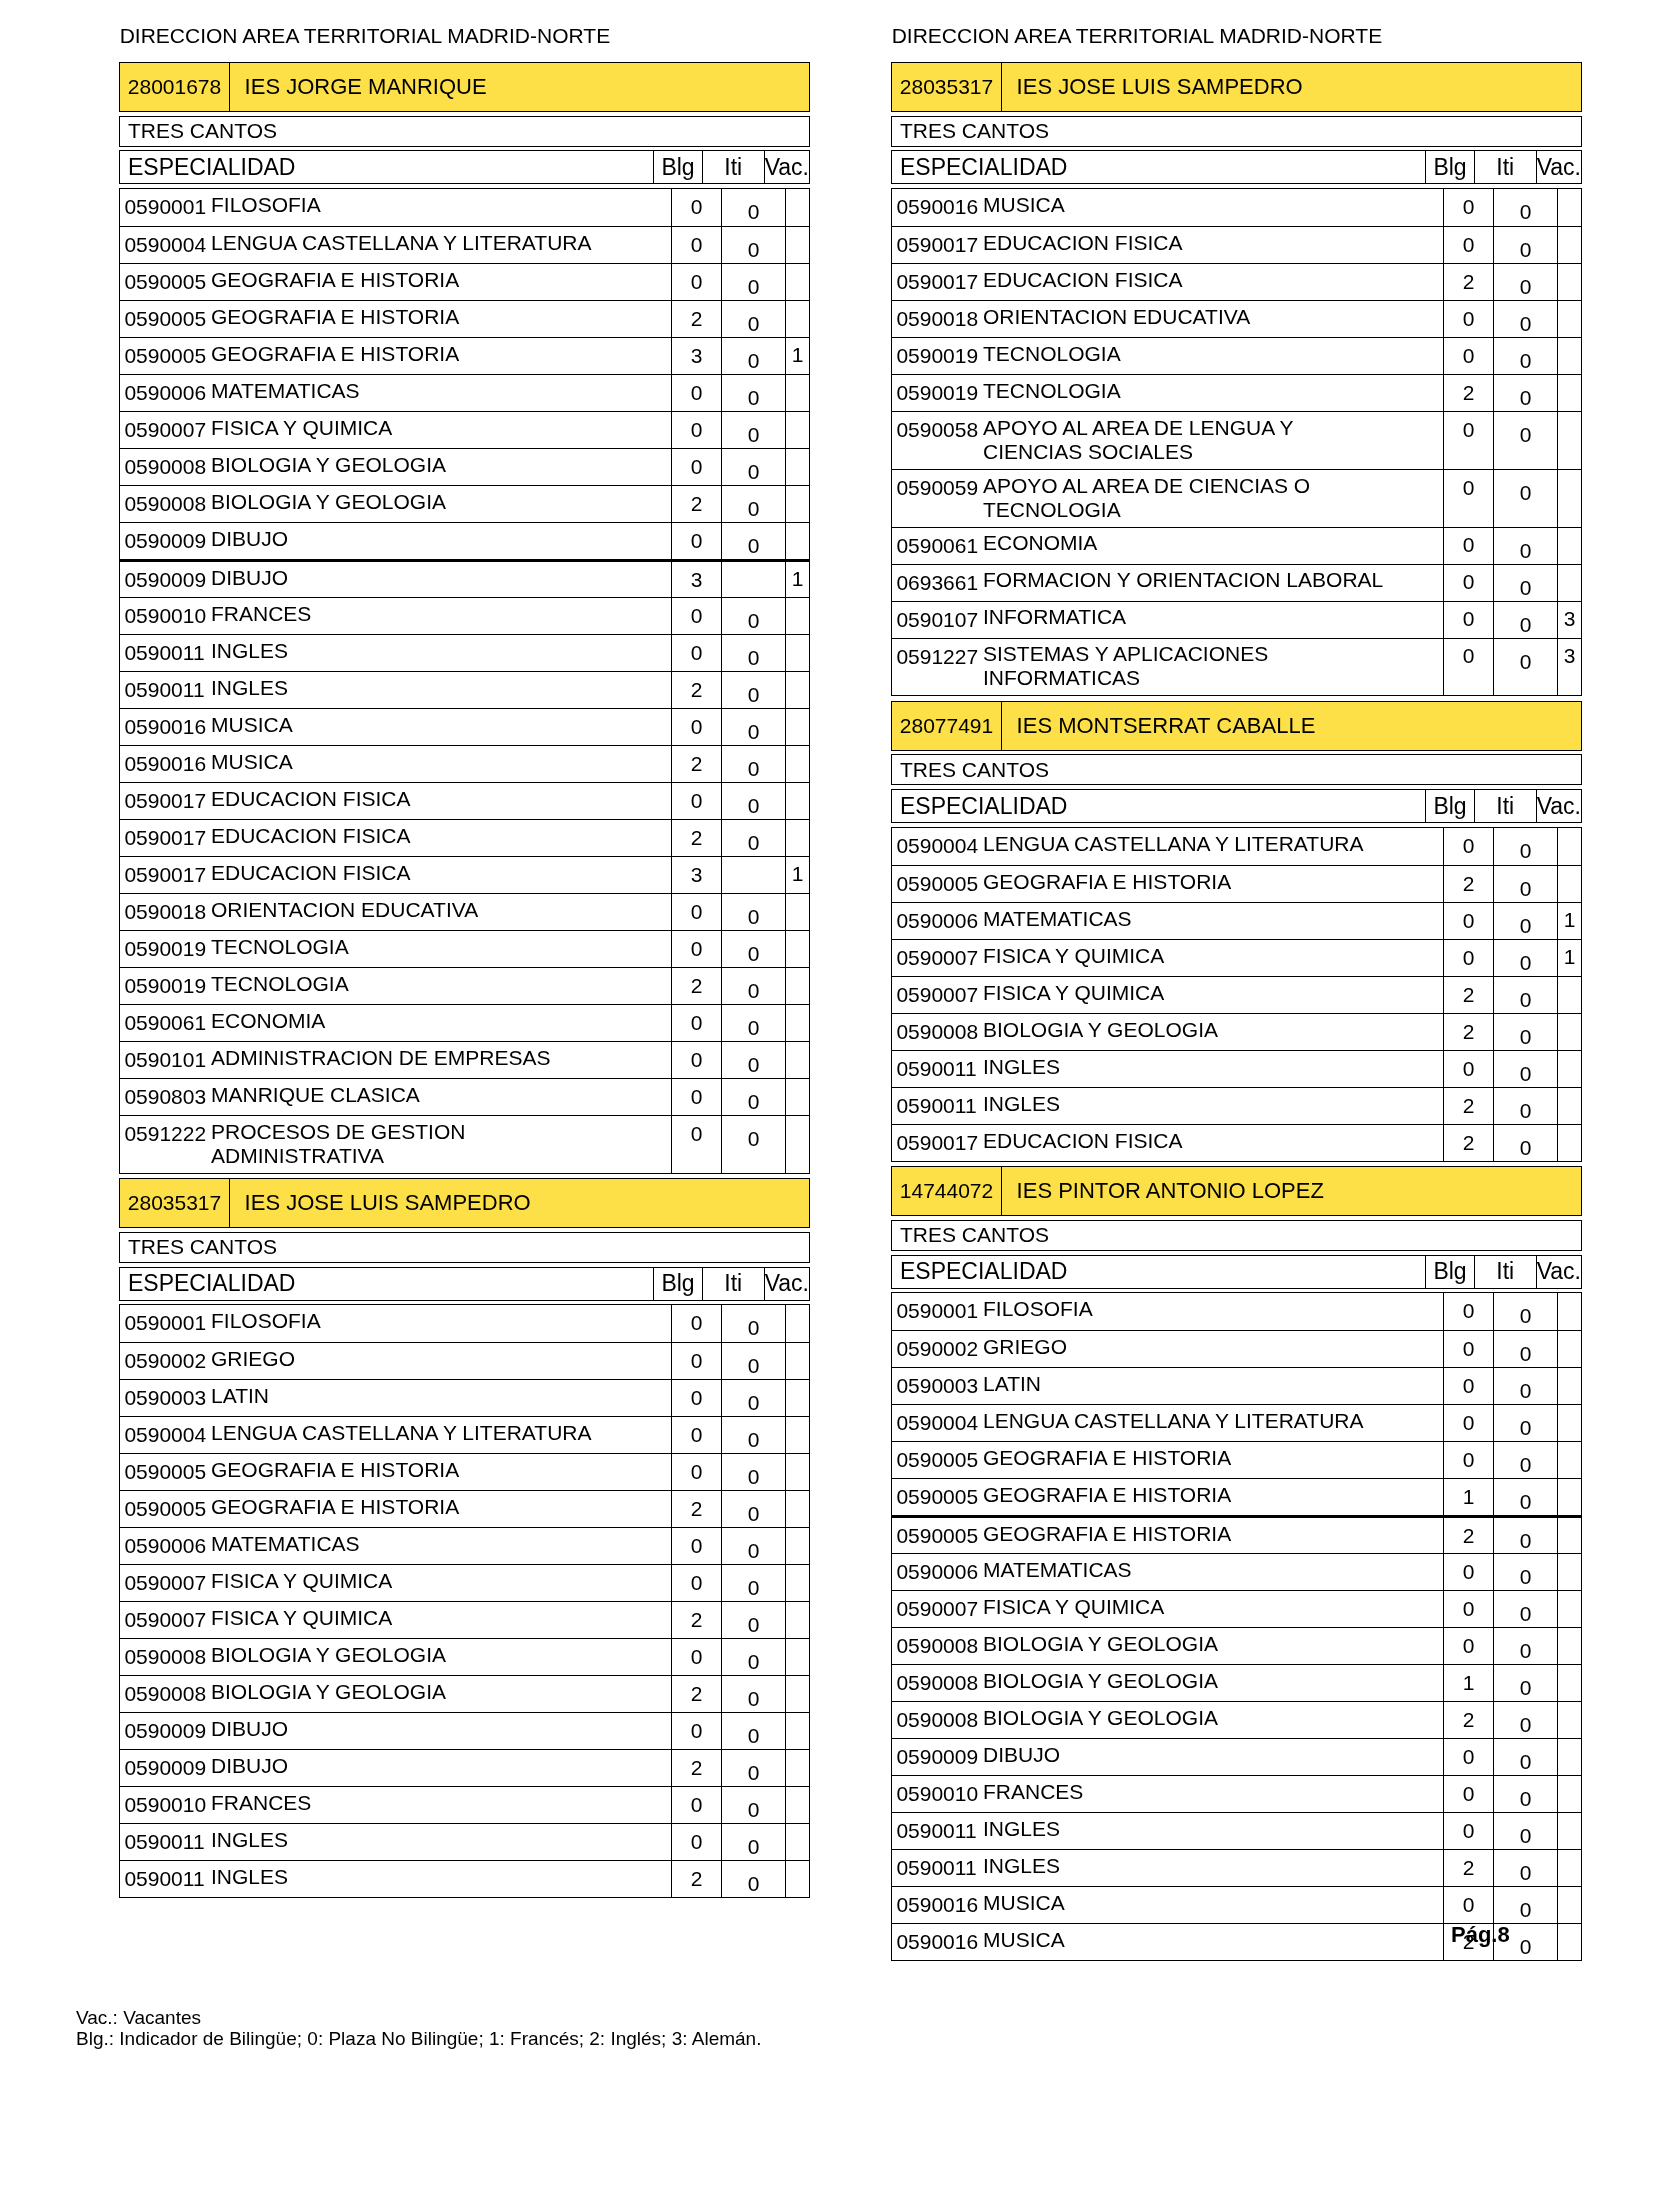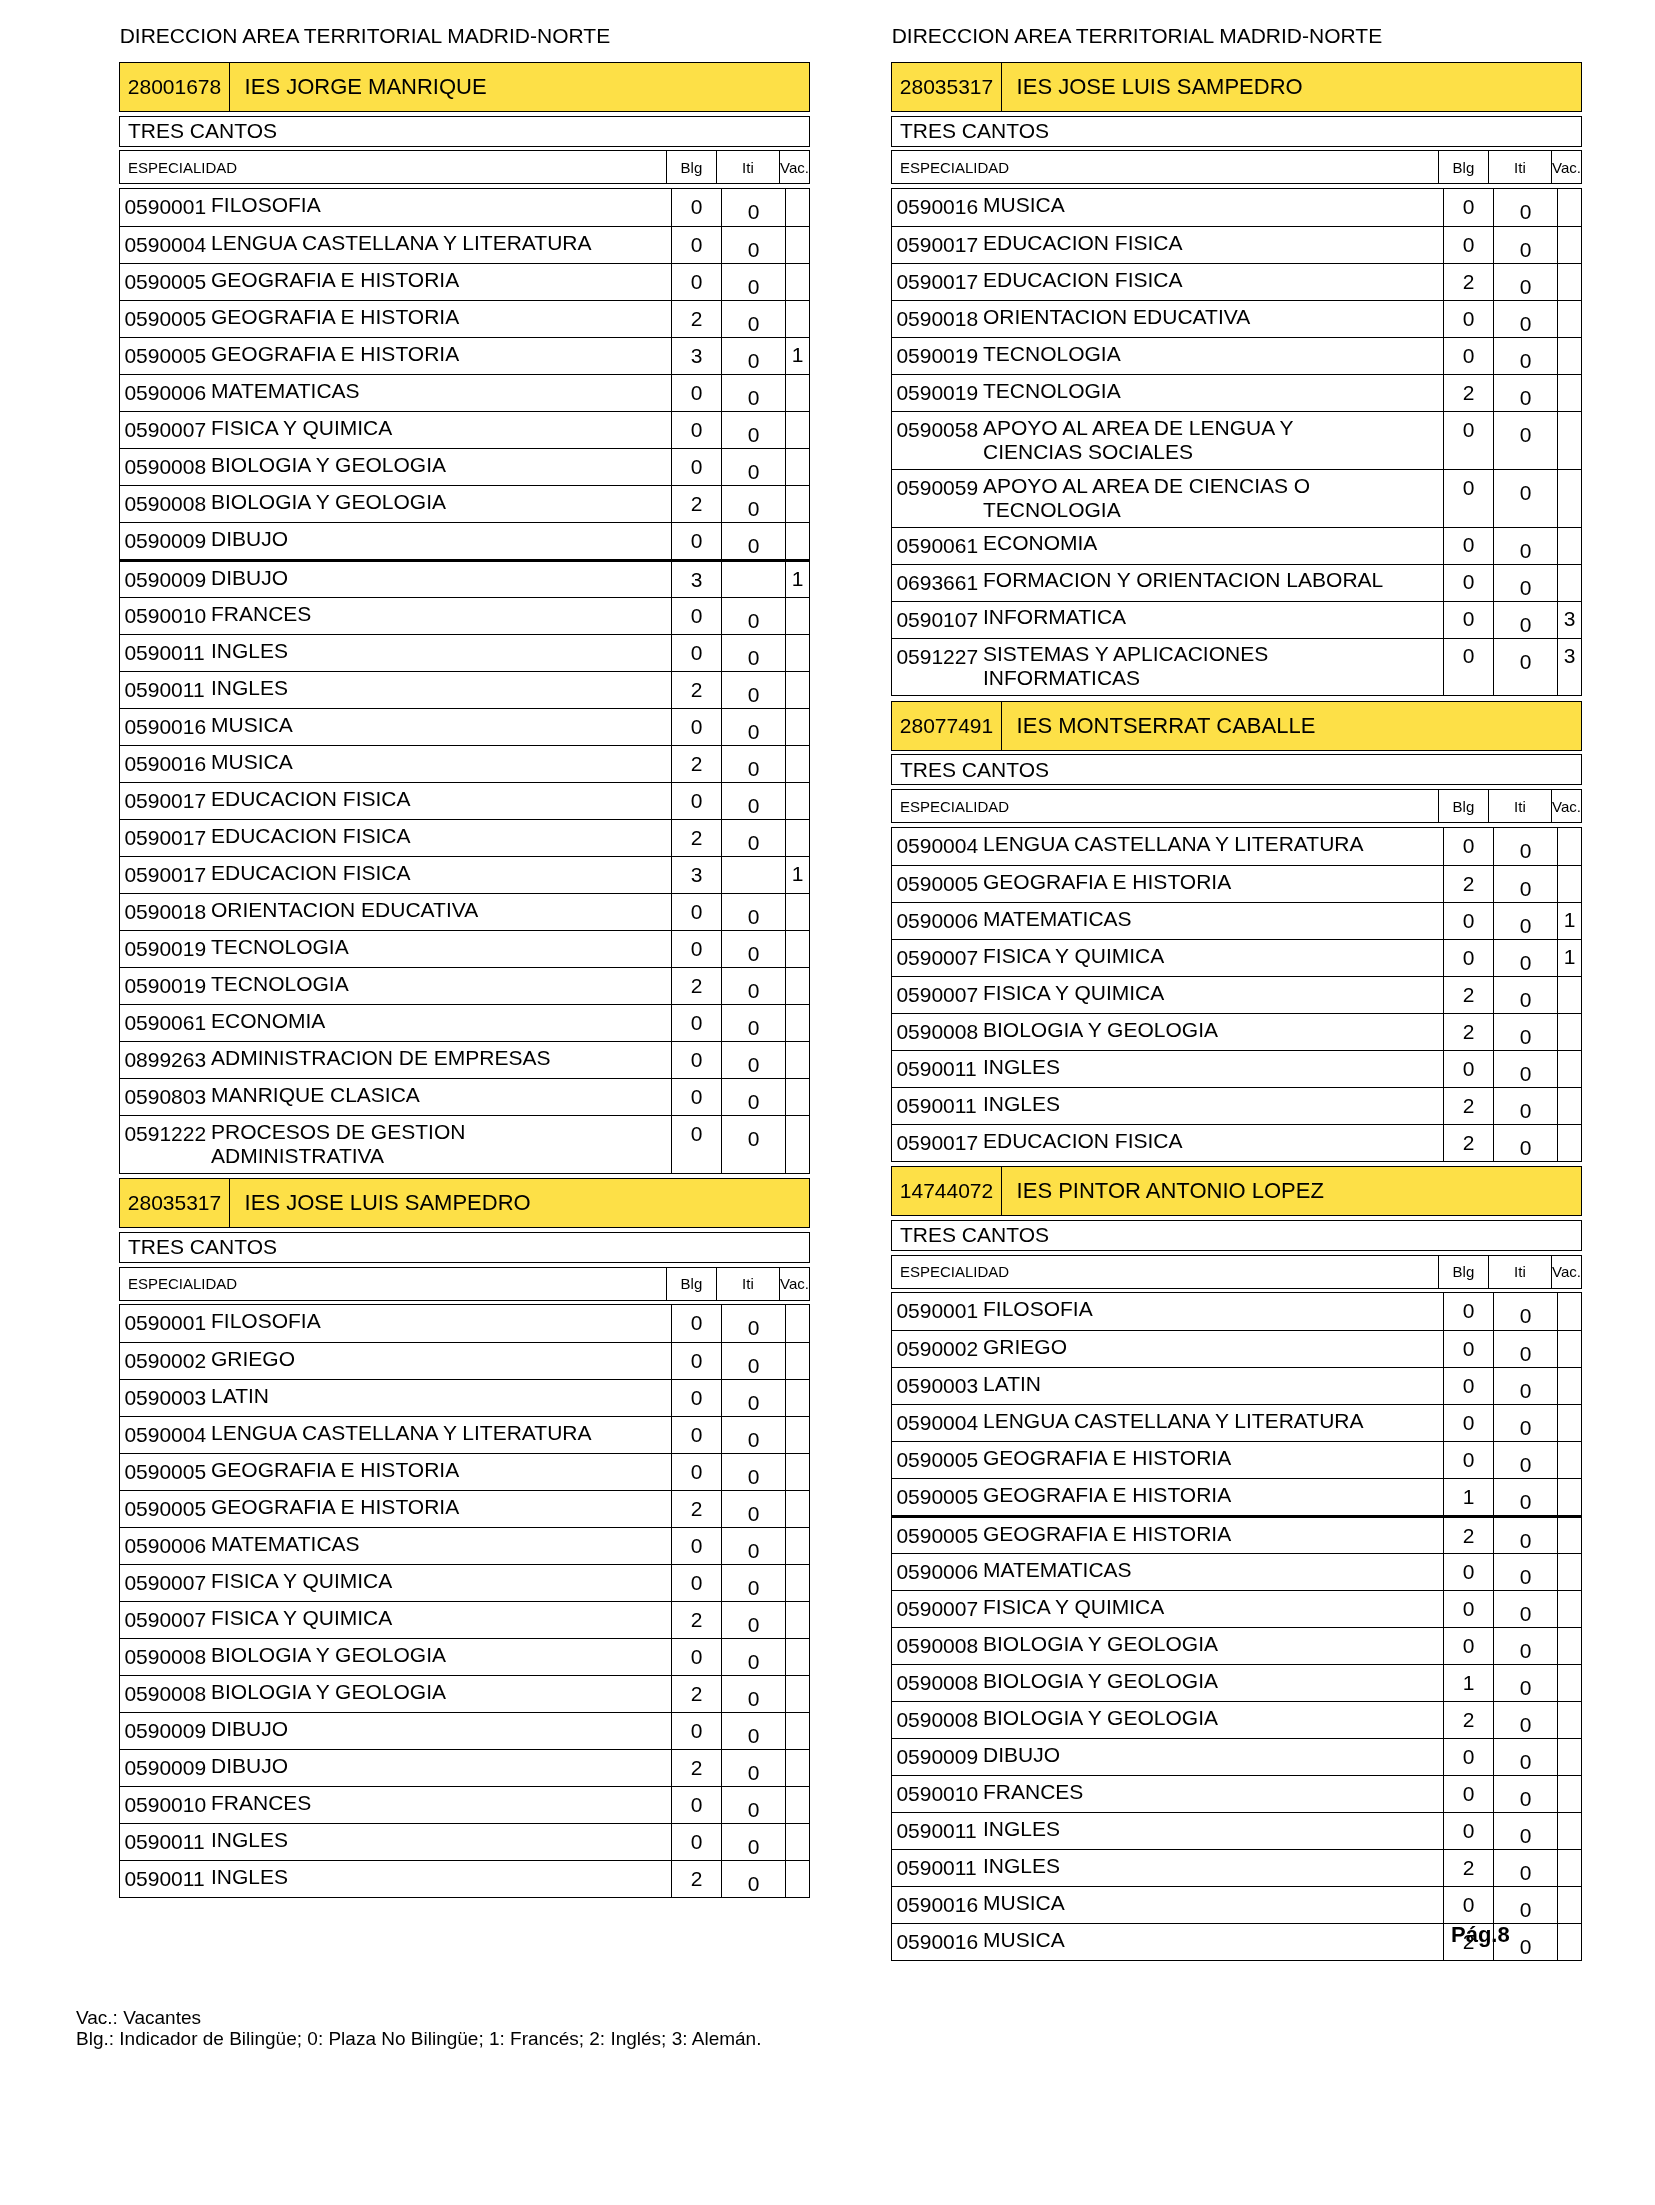--- a/index.html
+++ b/index.html
@@ -17,21 +17,21 @@
 
   .school-block { margin-top:4.4px; }
   .school-block:first-of-type { margin-top:0; }
 
   .school-box { border:1.5px solid #000; height:50px; display:flex; align-items:stretch; background:#fde047; }
   .school-code { width:110px; border-right:1.5px solid #000; display:flex; align-items:center; justify-content:center; font-size:21px; }
   .school-name { display:flex; align-items:center; padding-left:14.6px; font-size:22px; }
 
   .locality-box { border:1.5px solid #000; height:31px; margin-top:3.7px; display:flex; align-items:center; padding-left:8px; font-size:21px; }
 
-  .cols-header { border:1.5px solid #000; height:34px; margin-top:3.7px; display:flex; align-items:stretch; font-size:15px; }
+  .cols-header { border:1.5px solid #000; height:34px; margin-top:3.7px; display:flex; align-items:stretch; font-size:23px; }
   .h-espec { width:551px; display:flex; align-items:center; padding-left:8px; }
   .h-blg { width:50px; border-left:1.5px solid #000; display:flex; align-items:center; justify-content:center; }
   .h-iti { width:64px; border-left:1.5px solid #000; display:flex; align-items:center; justify-content:center; }
   .h-vac { flex:1; border-left:1.5px solid #000; display:flex; align-items:center; justify-content:center; }
 
   .data-table { border:1.5px solid #000; margin-top:3.7px; }
   .data-row { display:flex; align-items:stretch; border-top:1.5px solid #000; min-height:37px; }
   .data-row:first-child { border-top:none; }
   .data-row.thick-top { border-top-width:3.7px; }
   .cell-espec { width:551px; display:flex; padding:3.7px 0 5.1px; }
@@ -290,21 +290,21 @@
       <div class="row-code">0590061</div>
       <div class="row-name">ECONOMIA</div>
     </div>
     <div class="cell-blg">0</div>
     <div class="cell-iti">0</div>
     <div class="cell-vac"></div>
   </div>
 
   <div class="data-row">
     <div class="cell-espec">
-      <div class="row-code">0899263</div>
+      <div class="row-code">0590101</div>
       <div class="row-name">ADMINISTRACION DE EMPRESAS</div>
     </div>
     <div class="cell-blg">0</div>
     <div class="cell-iti">0</div>
     <div class="cell-vac"></div>
   </div>
 
   <div class="data-row">
     <div class="cell-espec">
       <div class="row-code">0590803</div>

